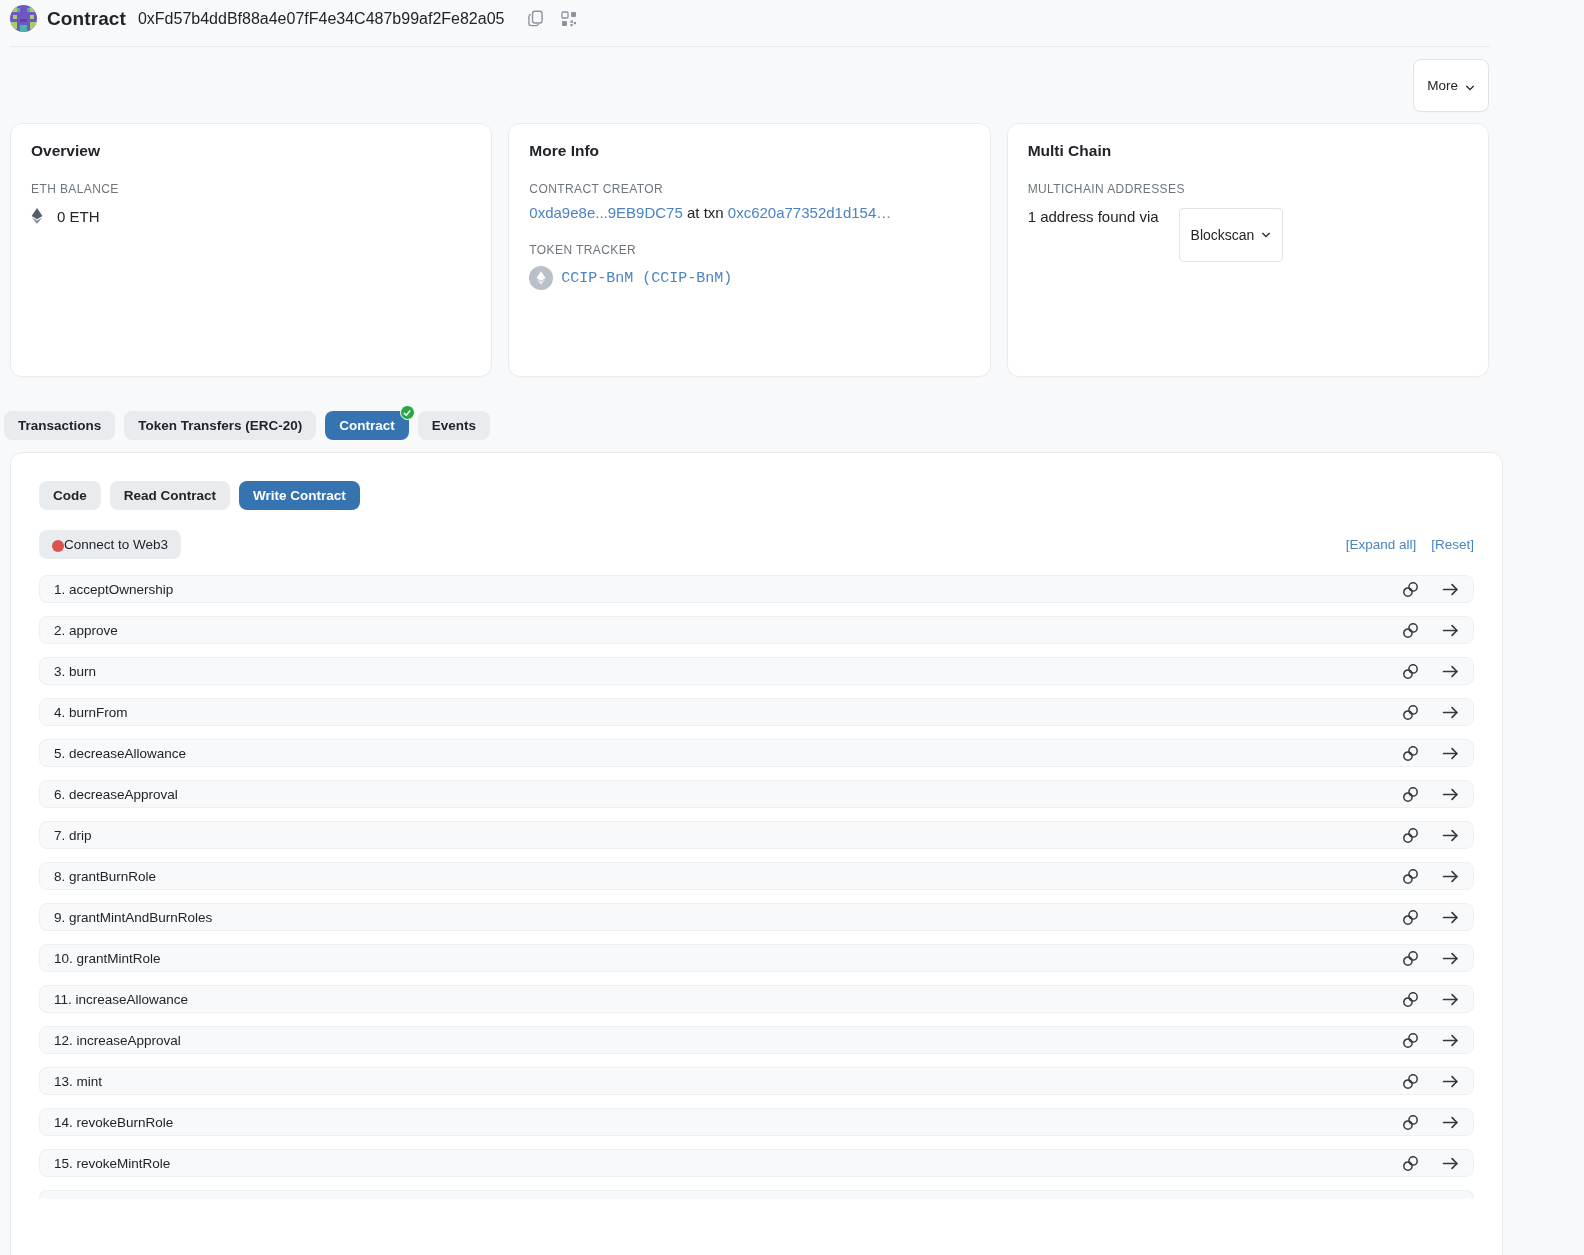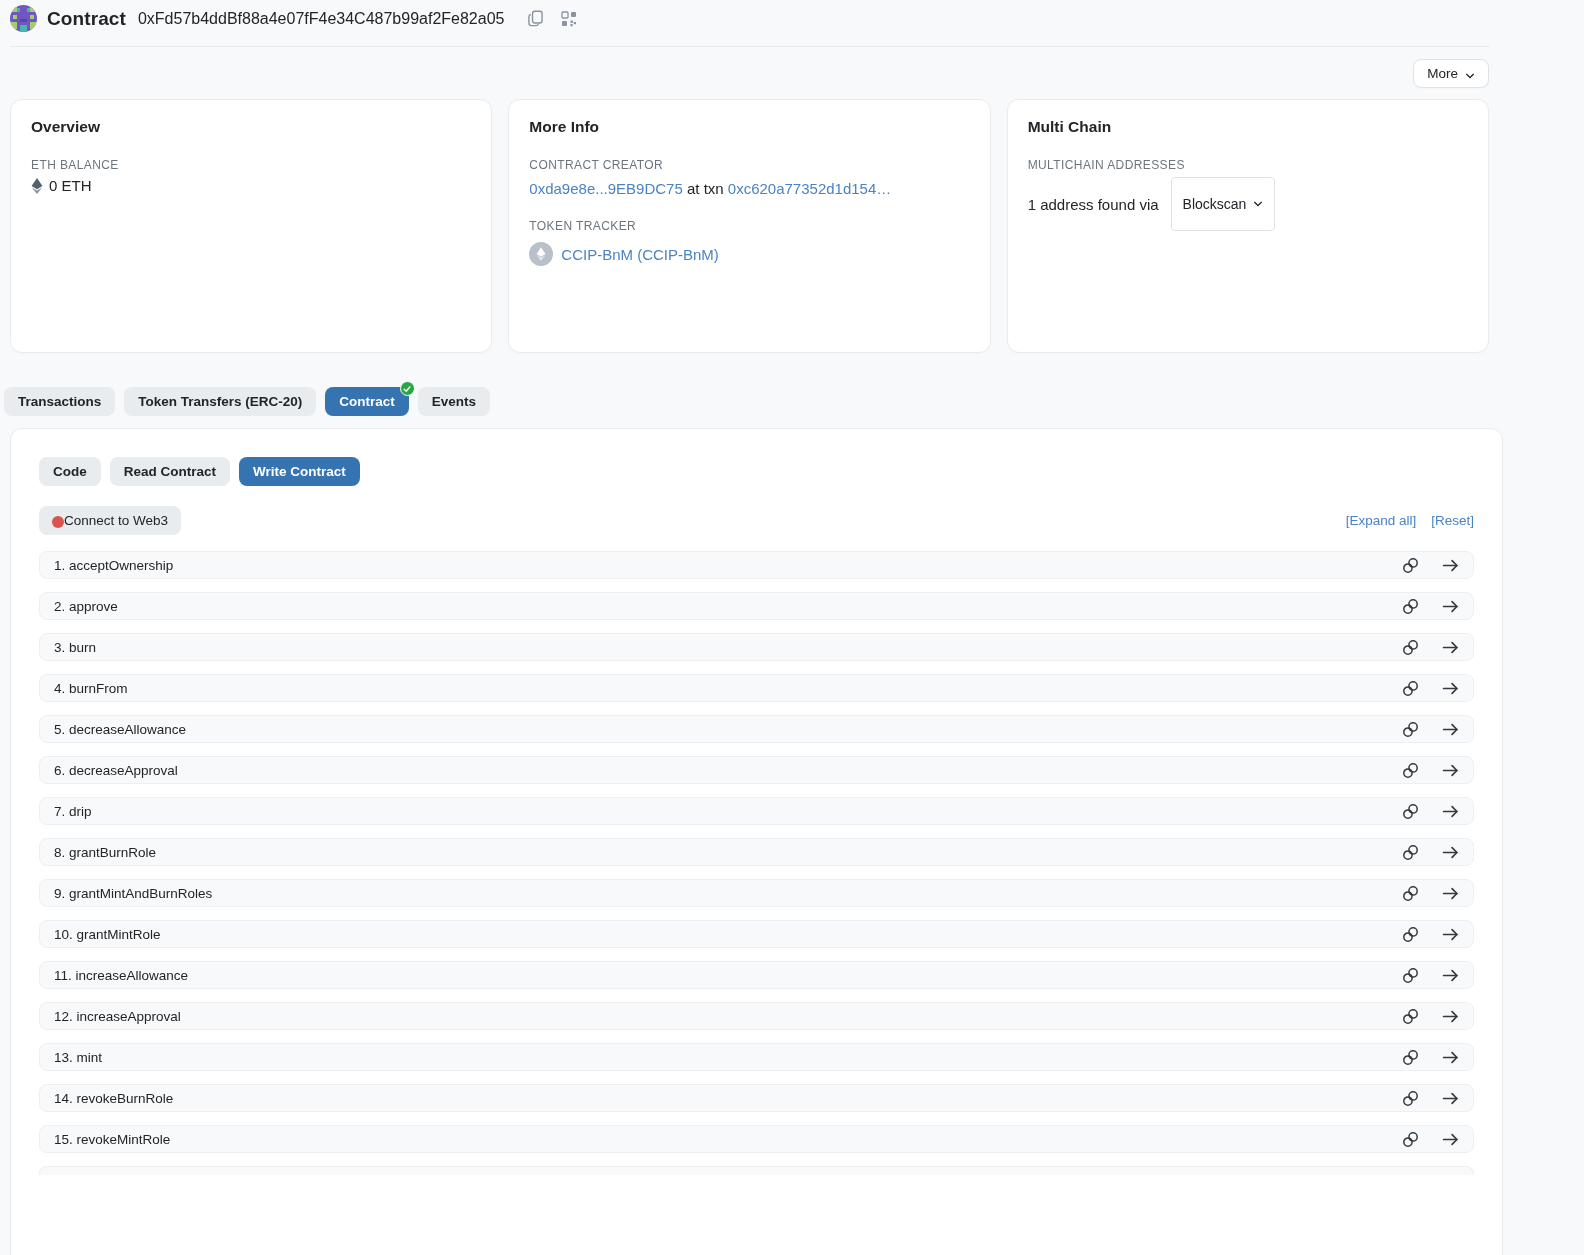--- a/index.html
+++ b/index.html
@@ -28,36 +28,36 @@
   .page-title{font-size:19px;font-weight:700;letter-spacing:.1px;}
   .page-address{font-size:16px;color:#212529;margin-left:2px;}
   .hdr-icons{display:flex;align-items:center;gap:16px;margin-left:12px;}
   .hdr-icon{width:18px;height:18px;color:#8a939f;cursor:pointer;display:flex;align-items:center;justify-content:center;}
   .divider{border:none;border-top:1px solid #e7eaee;margin:16px 0 0 10px;width:1480px;}
   
   .more-row{width:1489px;display:flex;justify-content:flex-end;margin-top:12px;}
   .btn-light{
     display:inline-flex;align-items:flex-end;gap:7px;
     background:#fff;border:1px solid #dfe3e8;border-radius:8px;
-    padding:6px 13px;font-size:13.5px;font-weight:400;color:#212529;cursor:pointer;
+    padding:18px 13px;font-size:13.5px;font-weight:400;color:#212529;cursor:pointer;
     box-shadow:0 1px 1px rgba(0,0,0,.02);
   }
   .chev{width:10px;height:10px;color:#212529;}
   
   .cards-grid{margin:11px 0 0 10px;width:1479px;display:grid;grid-template-columns:repeat(3,1fr);gap:16px;}
   .card{
     background:#fff;border:1px solid var(--card-border);border-radius:12px;
     height:254px;padding:18px 20px;box-shadow:0 1px 2px rgba(0,0,0,.02);
   }
   .card-title{font-size:15.5px;font-weight:700;}
   .mini-label{margin-top:22px;font-size:12px;color:var(--muted);letter-spacing:.4px;}
-  .value-row{margin-top:5px;display:flex;align-items:center;gap:6px;font-size:15px;}
+  .value-row{margin-top:12px;display:flex;gap:14px;font-size:15px;}
   .link{color:var(--link-blue);text-decoration:none;cursor:pointer;}
   .creator-line{margin-top:8px;font-size:15px;}
-  .token-row{margin-top:9px;display:flex;align-items:center;gap:8px;font-size:15px;}
+  .token-row{margin-top:9px;display:flex;align-items:center;gap:8px;font-size:15px;font-family:Liberation Mono, monospace;}
   .token-badge{width:24px;height:24px;border-radius:50%;background:#b9c0c9;display:flex;align-items:center;justify-content:center;flex:0 0 auto;}
   .select-btn{
     display:inline-flex;align-items:center;gap:7px;margin-left:6px;
     background:#fff;border:1px solid #dfe3e8;border-radius:4px;
     padding:18px 11px;font-size:14px;color:#212529;cursor:pointer;
   }
   
   .tabs-row{margin:34px 0 0 4px;display:flex;gap:9px;}
   .pill{
     display:inline-flex;align-items:center;

